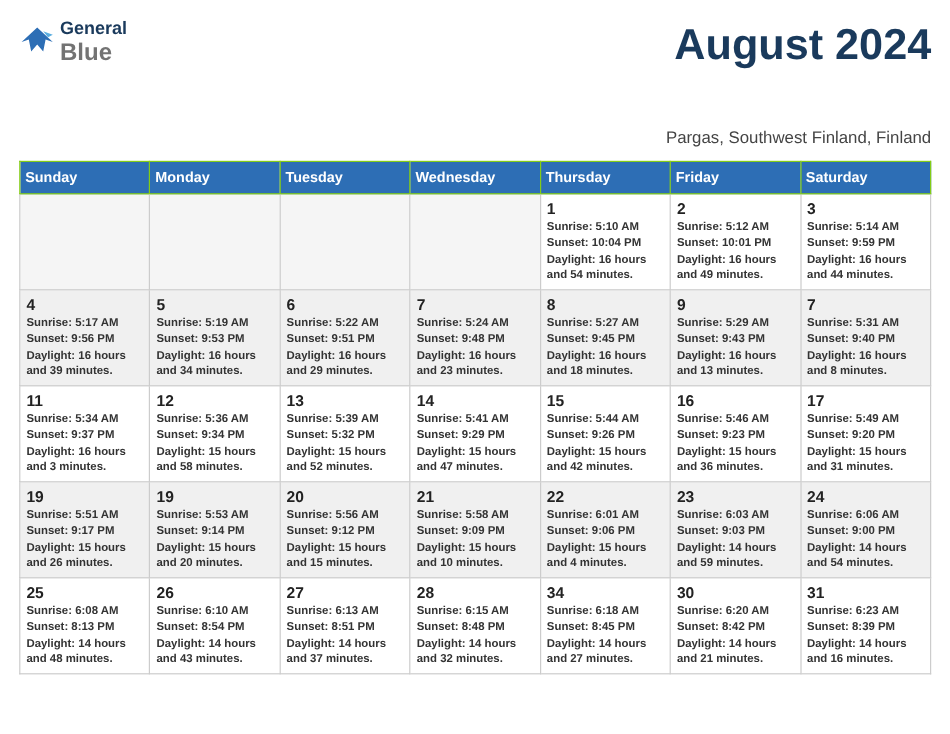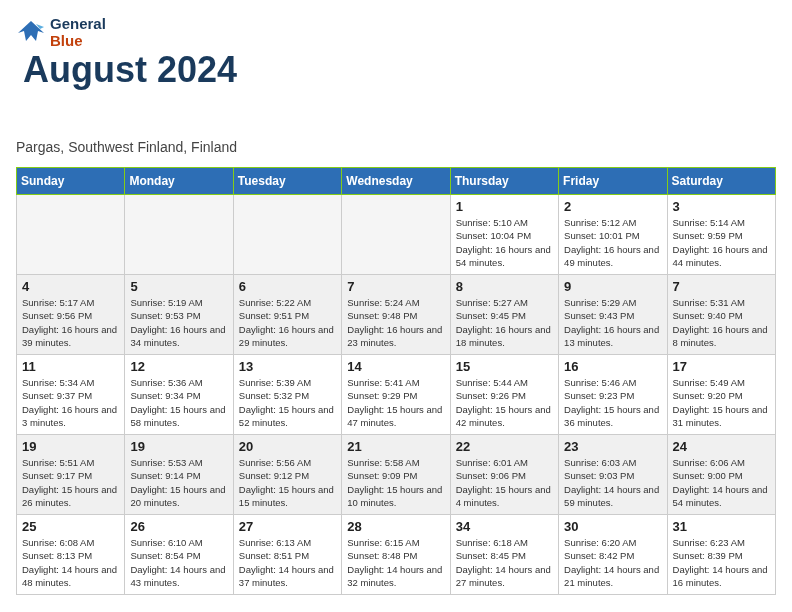--- a/index.html
+++ b/index.html
@@ -8,21 +8,20 @@
       background: #fff;
       width: 792px;
       min-height: 612px;
       padding: 16px;
     }
     .header-area {
       display: flex;
       justify-content: space-between;
       align-items: flex-start;
       margin-bottom: 12px;
-      flex-direction: column;
     }
     .logo {
       display: flex;
       align-items: center;
       gap: 4px;
     }
     .logo-bird {
       width: 30px;
       height: 28px;
     }
@@ -72,34 +71,35 @@
       font-size: 13px;
       font-weight: bold;
       color: #222;
       display: block;
       margin-bottom: 2px;
     }
     .day-info {
       font-size: 9.5px;
       line-height: 1.4;
       color: #333;
+      font-weight: bold;
     }
   </style>
 </head>
 <body>
 
 <div class="header-area">
   <div class="logo">
     <svg class="logo-bird" viewBox="0 0 30 28">
       <polygon points="15,2 28,14 22,12 20,22 15,16 10,22 8,12 2,14" fill="#2d6eb5"></polygon>
       <polygon points="20,5 28,8 24,10" fill="#5baee0"></polygon>
     </svg>
     <div>
       <div style="font-size:15px;font-weight:bold;color:#1a3a5c;line-height:1.1">General</div>
-      <div style="font-size:15px;font-weight:bold;color:#c2410c;line-height:1.1">Blue</div>
+      <div style="font-size:20px;font-weight:bold;color:#737373;line-height:1.1">Blue</div>
     </div>
   </div>
   <div class="title-area">
     <div class="calendar-title">August 2024</div>
     <div class="calendar-subtitle">Pargas, Southwest Finland, Finland</div>
   </div>
 </div>
 
 <table>
   <thead>

